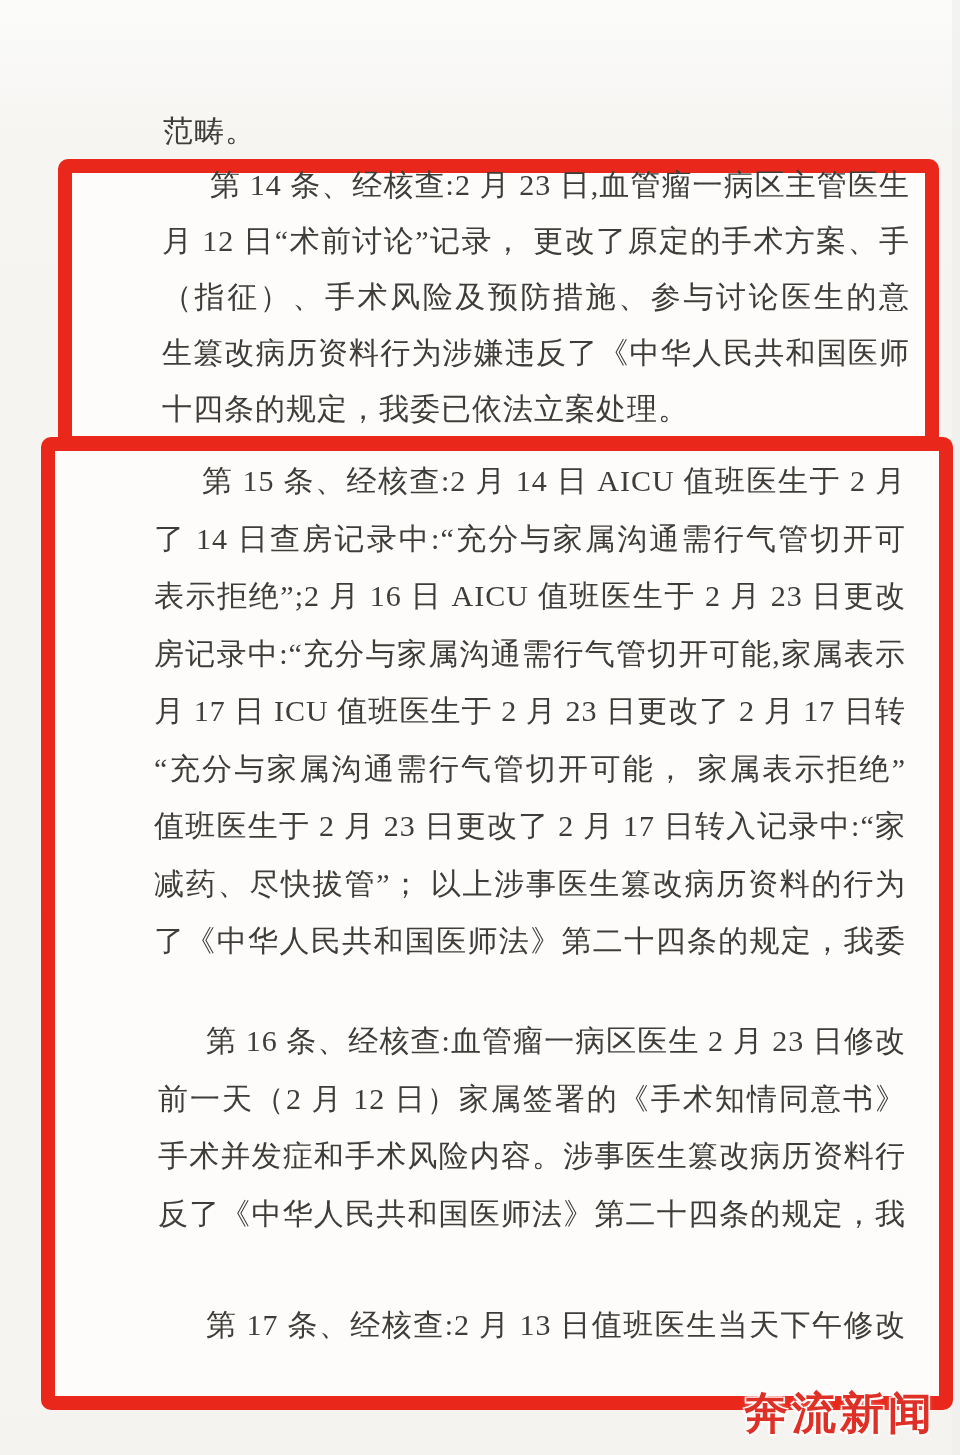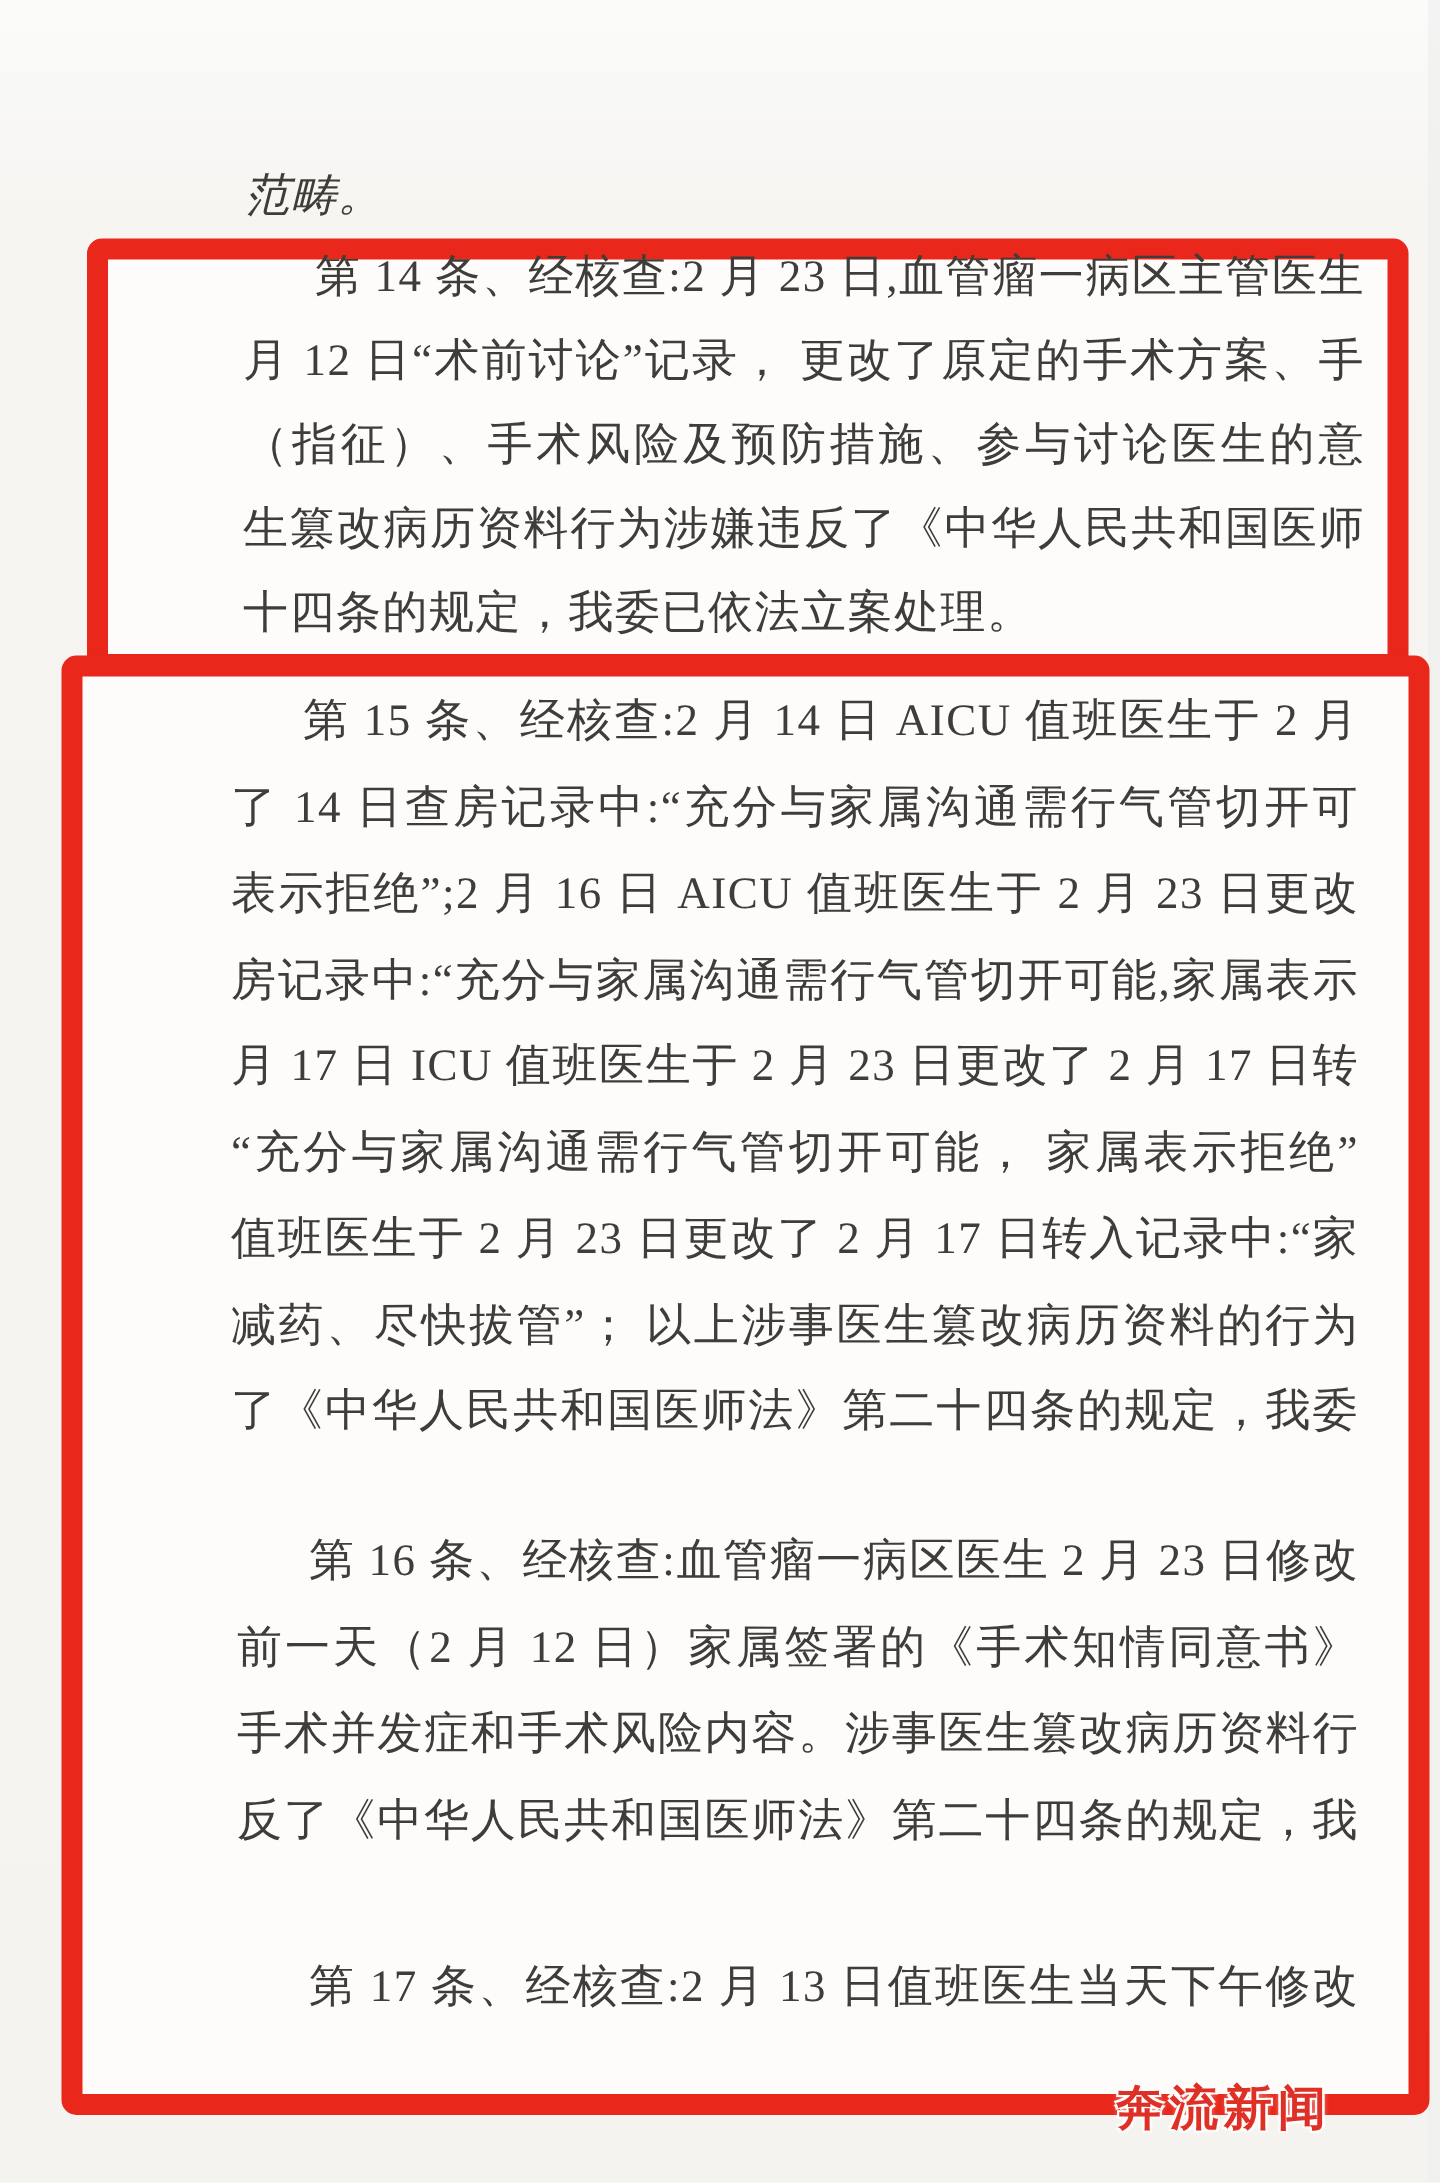--- a/index.html
+++ b/index.html
@@ -57,31 +57,31 @@
   .p14{left:162px;top:157px;width:748px;}
   .p14 .line{height:56px;line-height:56px;}
   .p15{left:154px;top:452px;width:752px;}
   .p15 .line{height:57.5px;line-height:57.5px;}
   .p16{left:158px;top:1012px;width:748px;}
   .p16 .line{height:57.5px;line-height:57.5px;}
   .p17{left:158px;top:1296px;width:748px;}
   .p17 .line{height:57.5px;line-height:57.5px;}
 
   .intro{
-    left:163px;top:103px;width:700px;height:56px;line-height:56px;font-style:italic;
+    left:163px;top:103px;width:700px;height:56px;line-height:56px;
   }
 
   
   .watermark{
     position:absolute;
     left:744px;top:1384px;
     z-index:3;
     font-family:"Liberation Sans","DejaVu Sans",sans-serif;
     font-weight:bold;
-    font-size:32px;
+    font-size:44px;
     letter-spacing:4px;
     color:var(--watermark_red);
     text-shadow:
       -1.5px -1.5px 0 #fffdfb,
        1.5px -1.5px 0 #fffdfb,
       -1.5px  1.5px 0 #fffdfb,
        1.5px  1.5px 0 #fffdfb,
        0 0 4px #ffffff;
     white-space:nowrap;
   }

